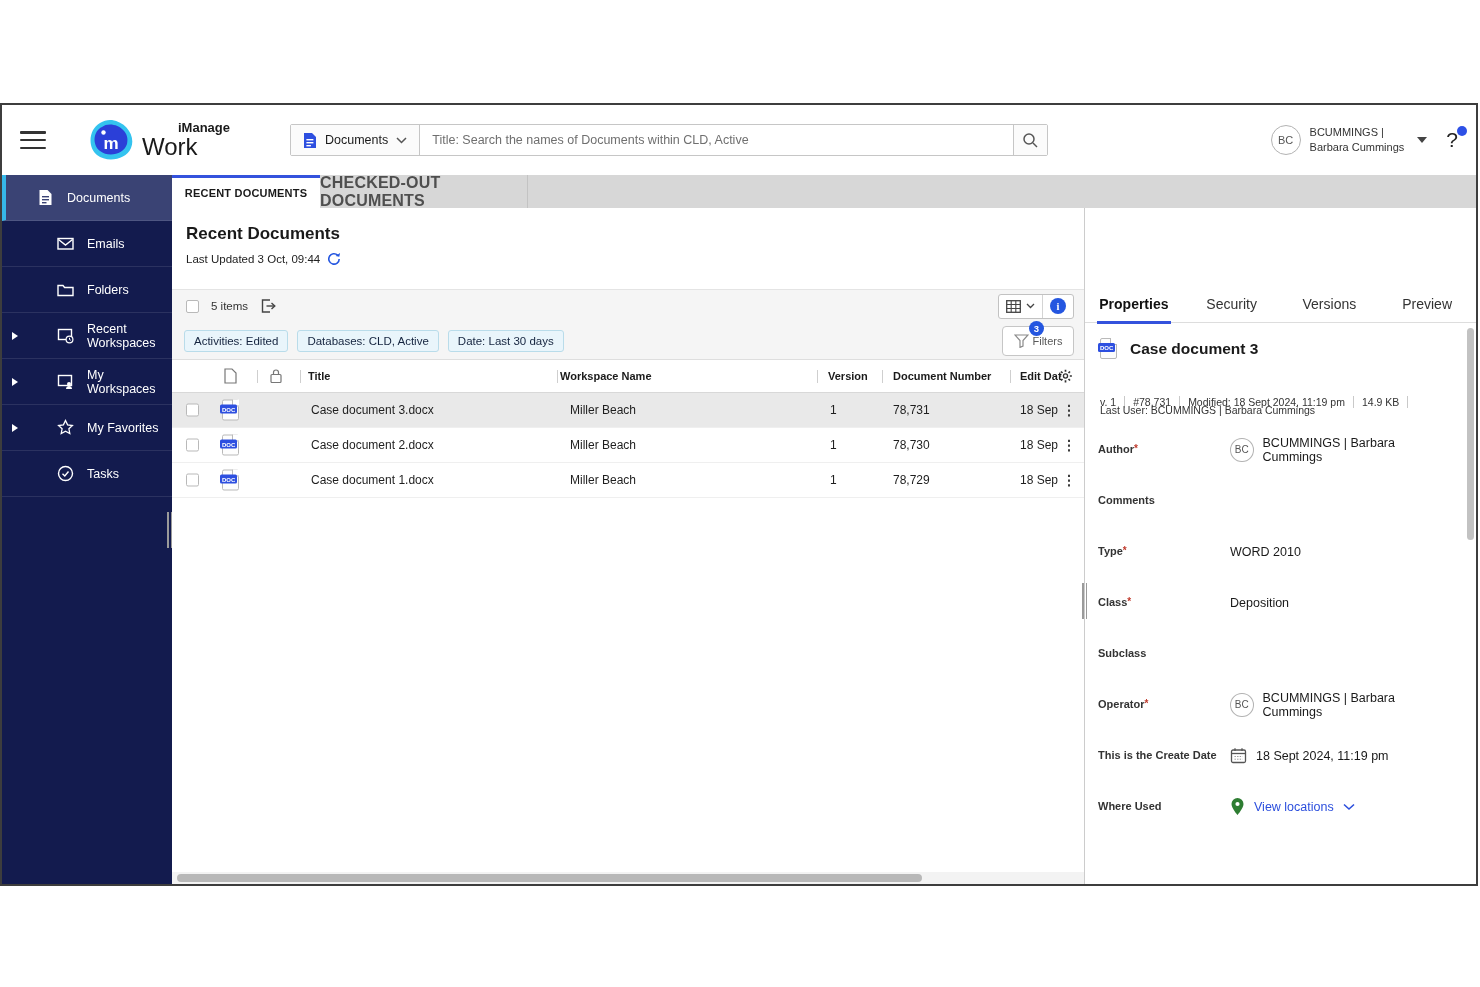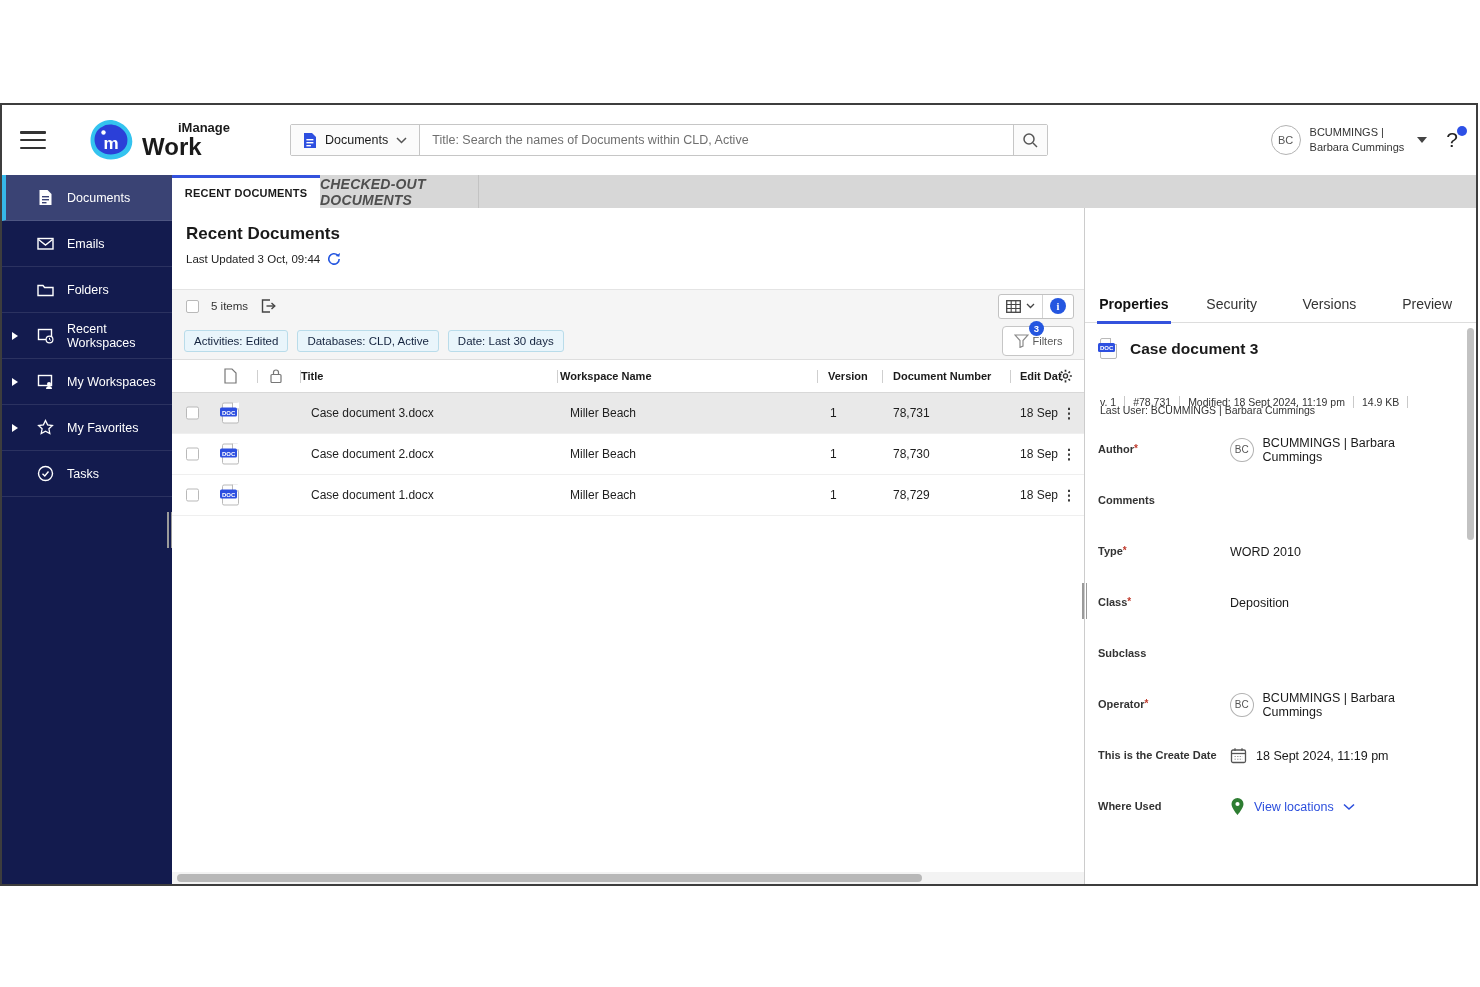--- a/index.html
+++ b/index.html
@@ -9,21 +9,21 @@
   
   .app { position:absolute; top:103px; left:0; width:1478px; height:783px;
          border:2px solid #3d3d3d; background:#fff; overflow:hidden; }
 
   
   .hdr { position:absolute; top:0; left:0; right:0; height:70px; background:#fff; display:flex; align-items:center; }
   .burger { width:26px; height:18px; margin-left:18px; cursor:pointer; display:flex; flex-direction:column; justify-content:space-between; }
   .burger i { display:block; height:2.5px; background:#333; border-radius:1px; }
   .logo { display:flex; align-items:center; margin-left:40px; gap:8px; }
   .logo-text .brand { font-size:13px; font-weight:700; color:#1a1a1a; line-height:1;padding-left:36px; }
-  .logo-text .product { font-size:24px; font-weight:700; color:#1a1a1a; line-height:1.05; }
+  .logo-text .product { font-size:24px; font-weight:400; color:#1a1a1a; line-height:1.05; }
 
   .searchbar { display:flex; align-items:stretch; margin-left:60px; width:758px; height:32px;
                border:1px solid #c6c6c6; border-radius:2px; background:#fff; }
   .scope { display:flex; align-items:center; gap:8px; padding:0 12px; background:#fbfbfb;
            border-right:1px solid #c6c6c6; cursor:pointer; }
   .scope-label { font-size:12.5px; color:#1a1a1a; }
   .sb-input { flex:1; border:none; outline:none; padding:0 12px; font-size:12.5px; color:#444;
               font-family:"Liberation Sans", sans-serif; }
   .sb-input::placeholder { color:#6f6f6f; }
   .sb-btn { width:34px; display:flex; align-items:center; justify-content:center;
@@ -33,33 +33,33 @@
   .avatar { width:30px; height:30px; border-radius:50%; border:1px solid #b3b3b3; background:#fff;
             display:flex; align-items:center; justify-content:center; font-size:11px; color:#555; }
   .uname { font-size:11px; color:#333; line-height:1.35; }
   .caret { width:0; height:0; border-left:5px solid transparent; border-right:5px solid transparent;
            border-top:6px solid #444; margin:0 4px; cursor:pointer; }
   .help { position:relative; font-size:21px; color:#222; font-weight:400; margin-left:6px; cursor:pointer; }
   .help .dot { position:absolute; top:-2px; right:-9px; width:10px; height:10px; border-radius:50%; background:#2d50e6; }
 
   
   .sidebar { position:absolute; top:70px; left:0; width:170px; bottom:0; background:#131b4e; }
-  .nav-item { position:relative; height:46px; display:flex; align-items:center; gap:13px; padding-left:35px;
+  .nav-item { position:relative; height:46px; display:flex; align-items:center; gap:13px; padding-left:55px;
               color:#fff; font-size:12.5px; border-bottom:1px solid rgba(255,255,255,0.10); cursor:pointer; }
   .nav-item.active { background:#3a4374; border-left:4px solid #36b7e8; padding-left:31px; }
   .expander { position:absolute; left:10px; width:0; height:0; border-top:4.5px solid transparent;
               border-bottom:4.5px solid transparent; border-left:6px solid #fff; }
   .nav-ic { width:17px; height:17px; flex:0 0 17px; }
 
   
   .tabstrip { position:absolute; top:70px; left:170px; right:0; height:33px; background:#d7d7d7; display:flex; }
   .tab1 { width:148px; background:#fff; border-top:3px solid #3452dd; display:flex; align-items:center;
           justify-content:center; font-size:11px; font-weight:700; color:#1a1a1a; letter-spacing:0.2px; cursor:pointer; }
-  .tab2 { width:159px; display:flex; align-items:center; justify-content:center; font-size:14px; font-weight:600;
-          color:#4f4f4f; border-right:1px solid #c3c3c3; letter-spacing:0.2px; cursor:pointer;font-style:italic; }
+  .tab2 { width:208px; display:flex; align-items:center; justify-content:center; font-size:16px; font-weight:600;
+          color:#4f4f4f; border-right:1px solid #c3c3c3; letter-spacing:0.2px; cursor:pointer; }
 
   
   .main { position:absolute; top:103px; left:170px; width:912px; bottom:0; background:#fff; }
   .c-head { padding:16px 0 0 14px; height:81px; }
   .c-title { font-size:17px; font-weight:700; color:#1a1a1a; }
   .c-sub { margin-top:7px; display:flex; align-items:center; gap:6px; font-size:11.5px; color:#222; }
 
   .toolbar { height:33px; background:#f5f5f5; border-top:1px solid #e4e4e4; display:flex; align-items:center; padding:0 10px 0 14px; }
   .cb { width:13px; height:13px; border:1.5px solid #b9b9b9; border-radius:2px; background:#fff; cursor:pointer; }
   .items-count { margin-left:12px; font-size:11.5px; color:#333; }
@@ -78,21 +78,21 @@
   .filters-btn { margin-left:auto; position:relative; width:72px; height:30px; background:#fff; border:1px solid #c6c6c6;
                  border-radius:4px; display:flex; align-items:center; justify-content:center; gap:4px;
                  font-size:11px; color:#5a5a5a; cursor:pointer; }
   .f-badge { position:absolute; top:-6px; left:26px; min-width:15px; height:15px; border-radius:8px; background:#2456e0;
              color:#fff; font-size:9.5px; font-weight:700; display:flex; align-items:center; justify-content:center; padding:0 3px; }
 
   .thead { position:relative; height:33px; border-bottom:1px solid #d8d8d8; background:#fff; }
   .th { position:absolute; top:50%; transform:translateY(-50%); font-size:11px; font-weight:700; color:#1a1a1a; white-space:nowrap; }
   .hsep { position:absolute; top:10px; width:1px; height:13px; background:#cfcfcf; }
 
-  .trow { position:relative; height:41px; border-bottom:1px solid #efefef; background:#fff; }
+  .trow { position:relative; height:35px; border-bottom:1px solid #efefef; background:#fff; }
   .trow.sel { background:#e9e9e9; }
   .cell { position:absolute; top:50%; transform:translateY(-50%); font-size:12px; color:#1e1e1e; white-space:nowrap; }
   .kebab { font-size:14px; color:#3c3c3c; font-weight:700; cursor:pointer; letter-spacing:0; }
 
   .doc-file { position:relative; display:inline-block; width:17px; height:21px; background:#fdfdfd;
               border:1px solid #b9b9b9; border-radius:2px; }
   .doc-file::before { content:""; position:absolute; top:-1px; right:-1px; width:6px; height:6px;
                       background:#fff; border-left:1px solid #b9b9b9; border-bottom:1px solid #b9b9b9; }
   .doc-badge { position:absolute; top:4px; left:-3px; background:#2d4fe0; color:#fff; font-size:6px; font-weight:700;
                padding:1.5px 2px; border-radius:1.5px; font-style:normal; }
@@ -320,21 +320,21 @@
       <div class="thead">
         <svg class="th" style="left:52px" width="13" height="16" viewBox="0 0 13 16">
           <path d="M1 1h7l4 4v10H1z" fill="none" stroke="#777" stroke-width="1.2"></path>
         </svg>
         <svg class="th" style="left:97px" width="14" height="16" viewBox="0 0 14 16">
           <rect x="2" y="6.5" width="10" height="8" rx="1" fill="none" stroke="#777" stroke-width="1.2"></rect>
           <path d="M4.5 6.5V4.5a2.5 2.5 0 0 1 5 0v2" fill="none" stroke="#777" stroke-width="1.2"></path>
         </svg>
         <span class="hsep" style="left:85px"></span>
         <span class="hsep" style="left:128px"></span>
-        <span class="th" style="left:129px">Title</span>
+        <span class="th" style="left:136px">Title</span>
         <span class="hsep" style="left:385px"></span>
         <span class="th" style="left:388px">Workspace Name</span>
         <span class="hsep" style="left:645px"></span>
         <span class="th" style="left:656px">Version</span>
         <span class="hsep" style="left:710px"></span>
         <span class="th" style="left:721px">Document Number</span>
         <span class="hsep" style="left:838px"></span>
         <span class="th" style="left:848px">Edit Dat</span>
         <svg class="th" style="left:886px" width="15" height="15" viewBox="0 0 16 16">
           <circle cx="8" cy="8" r="2.2" fill="none" stroke="#333" stroke-width="1.4"></circle>

